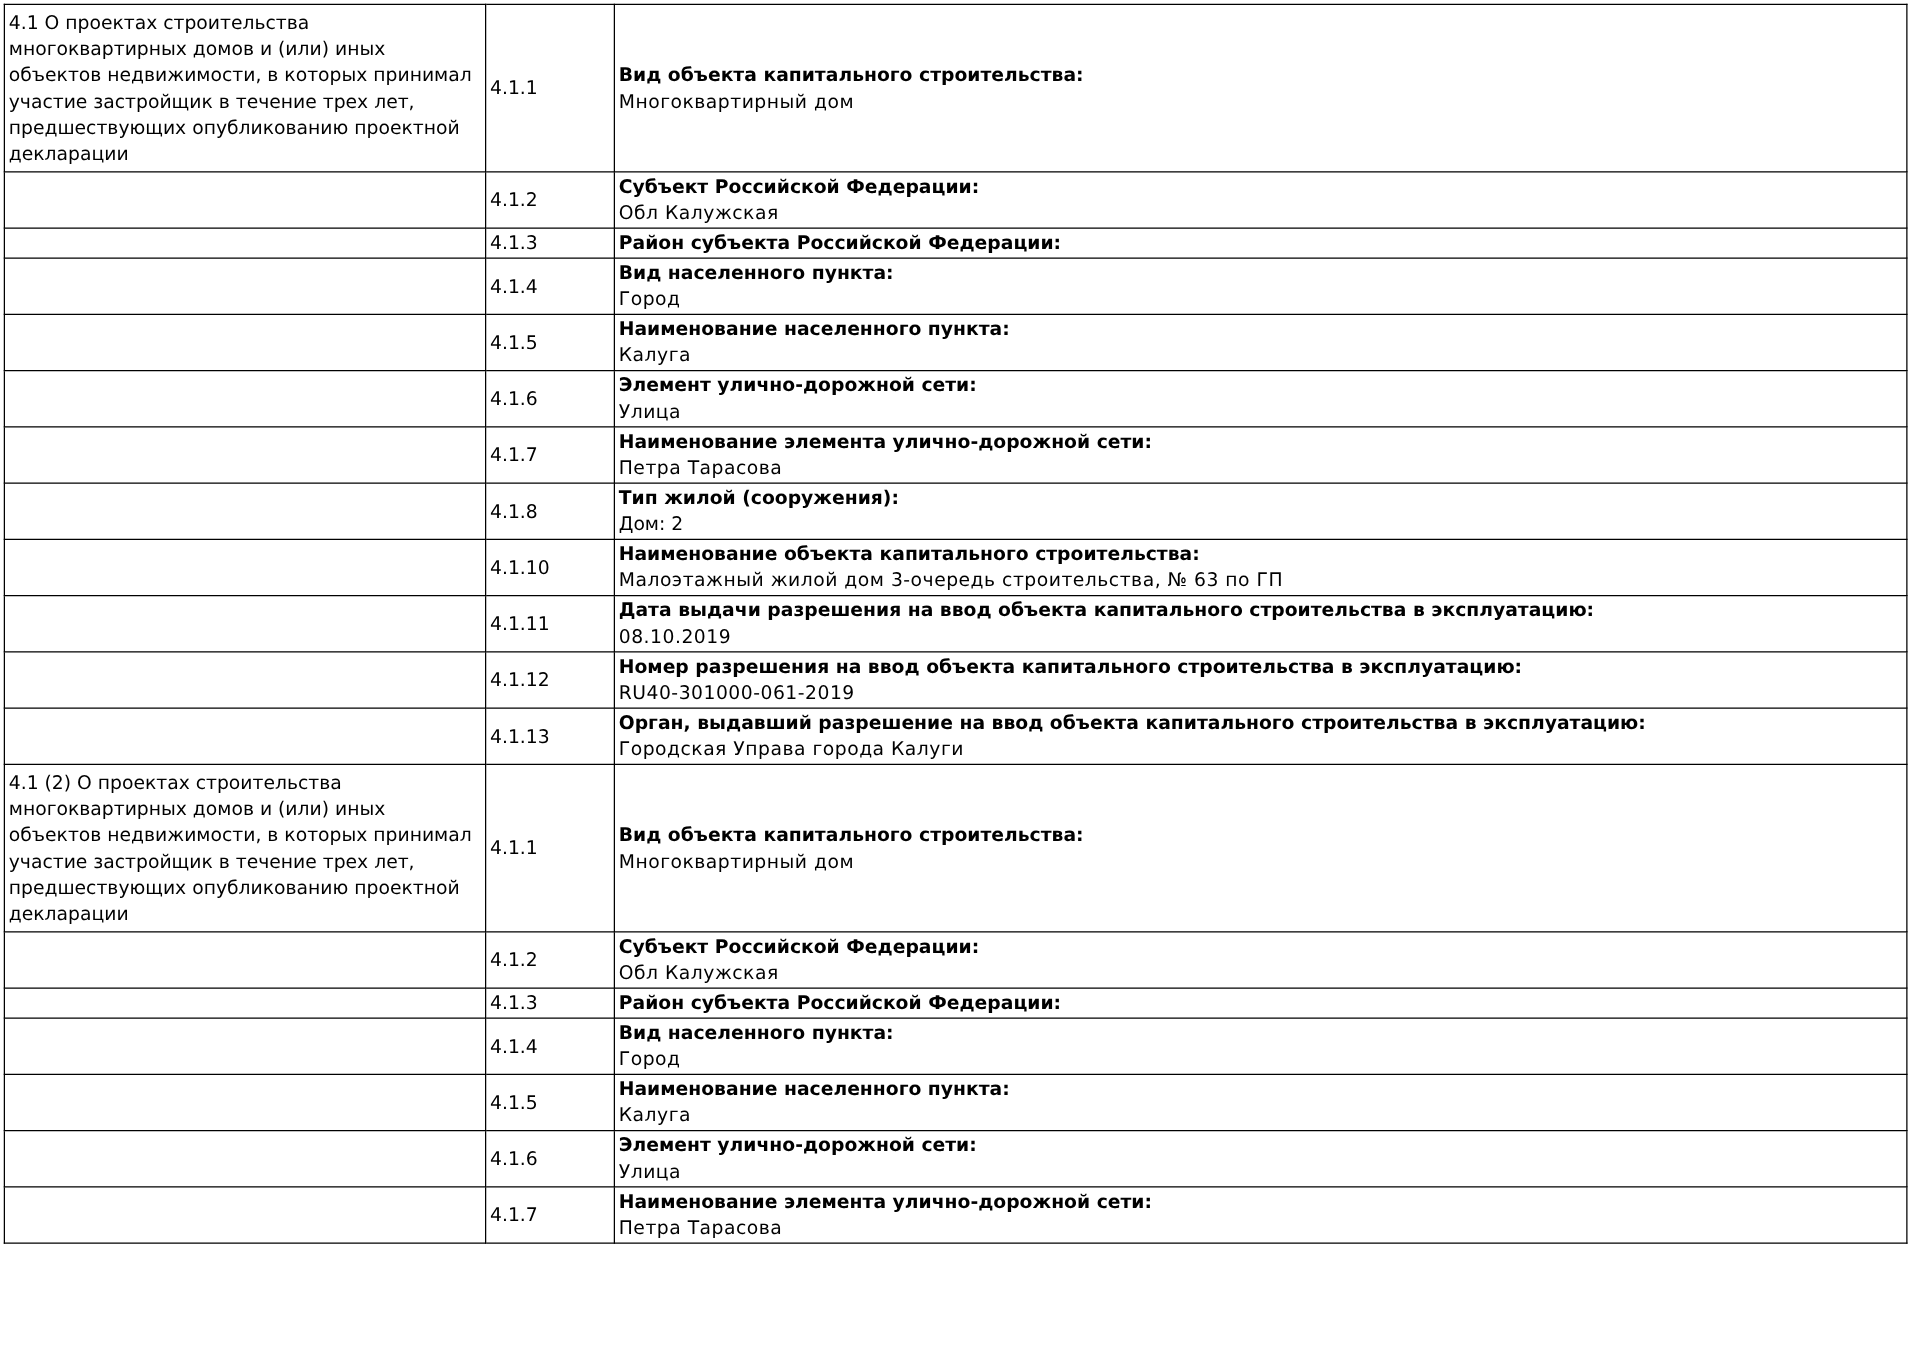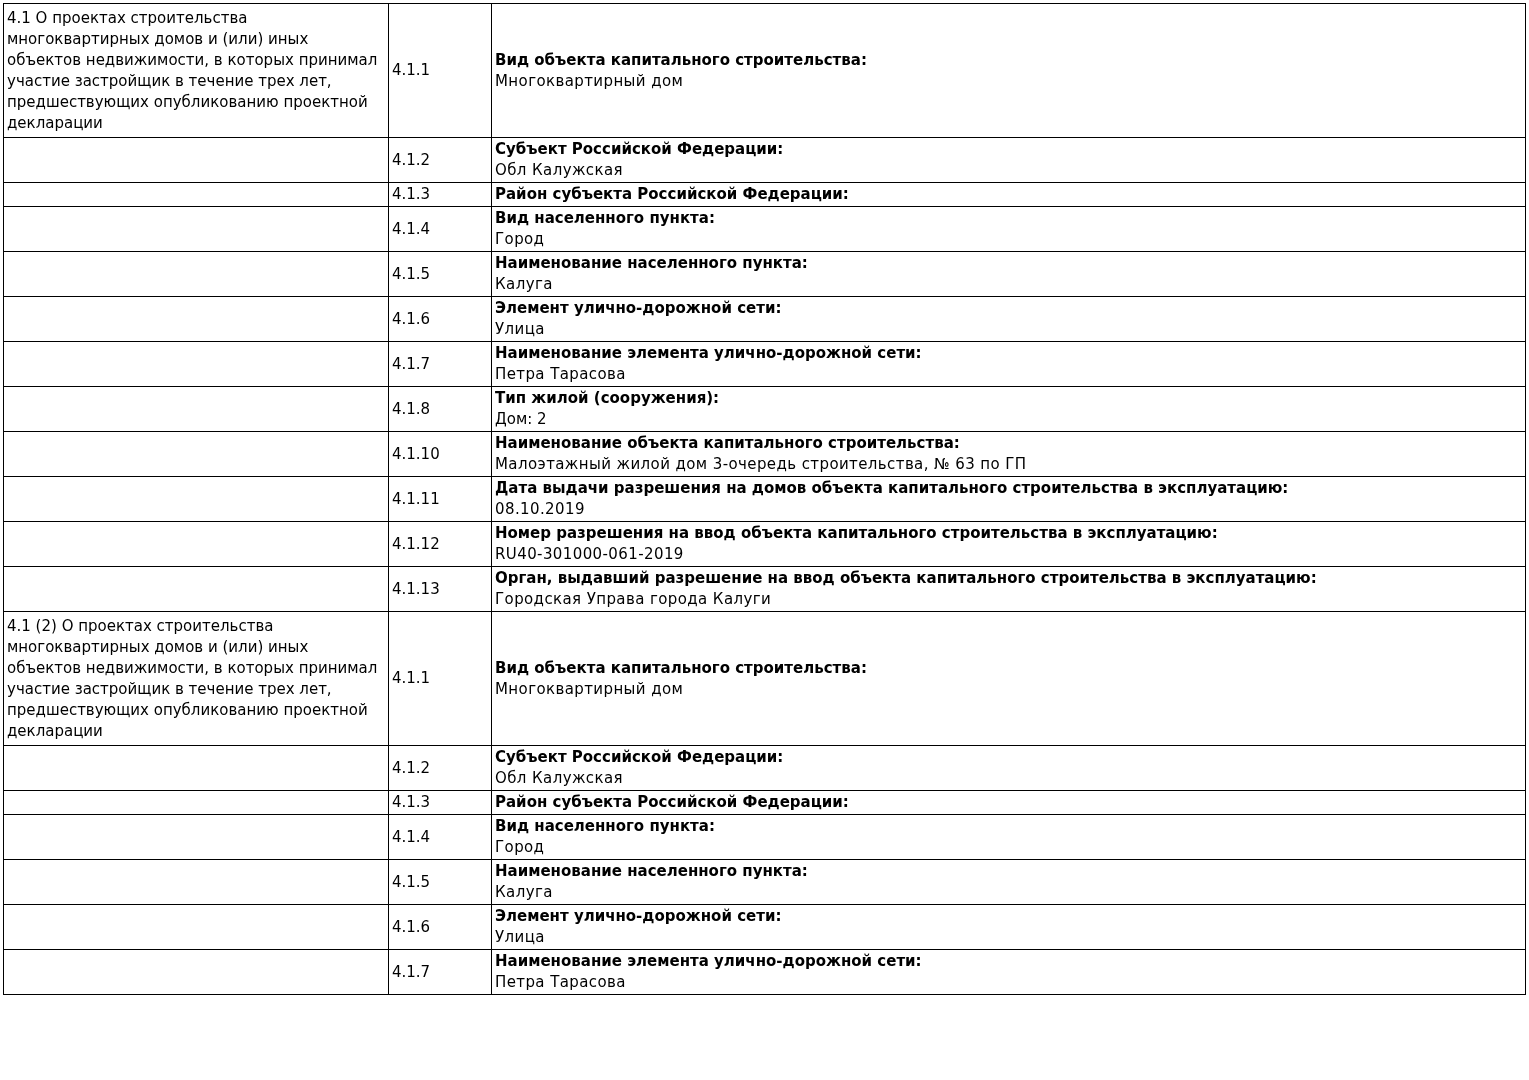--- a/index.html
+++ b/index.html
@@ -144,21 +144,21 @@
           <td class="num-cell">4.1.10</td>
           <td class="content-cell">
             <div class="field-label">Наименование объекта капитального строительства:</div>
             <div class="field-value">Малоэтажный жилой дом 3-очередь строительства, № 63 по ГП</div>
           </td>
         </tr>
         <tr class="two-line">
           <td class="desc-cell"></td>
           <td class="num-cell">4.1.11</td>
           <td class="content-cell">
-            <div class="field-label">Дата выдачи разрешения на домов объекта капитального строительства в эксплуатацию:</div>
+            <div class="field-label">Дата выдачи разрешения на ввод объекта капитального строительства в эксплуатацию:</div>
             <div class="field-value">08.10.2019</div>
           </td>
         </tr>
         <tr class="two-line">
           <td class="desc-cell"></td>
           <td class="num-cell">4.1.12</td>
           <td class="content-cell">
             <div class="field-label">Номер разрешения на ввод объекта капитального строительства в эксплуатацию:</div>
             <div class="field-value">RU40-301000-061-2019</div>
           </td>

